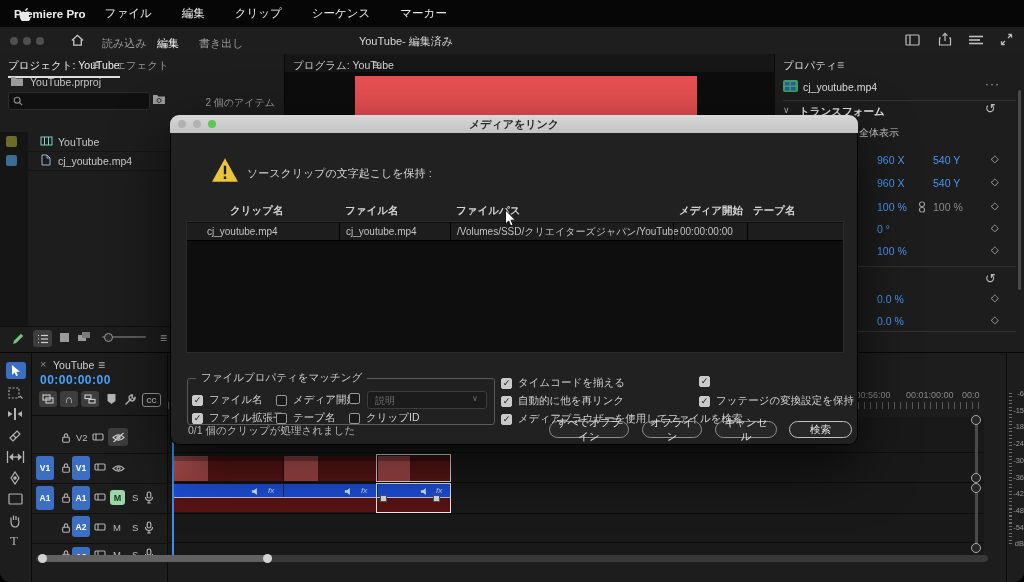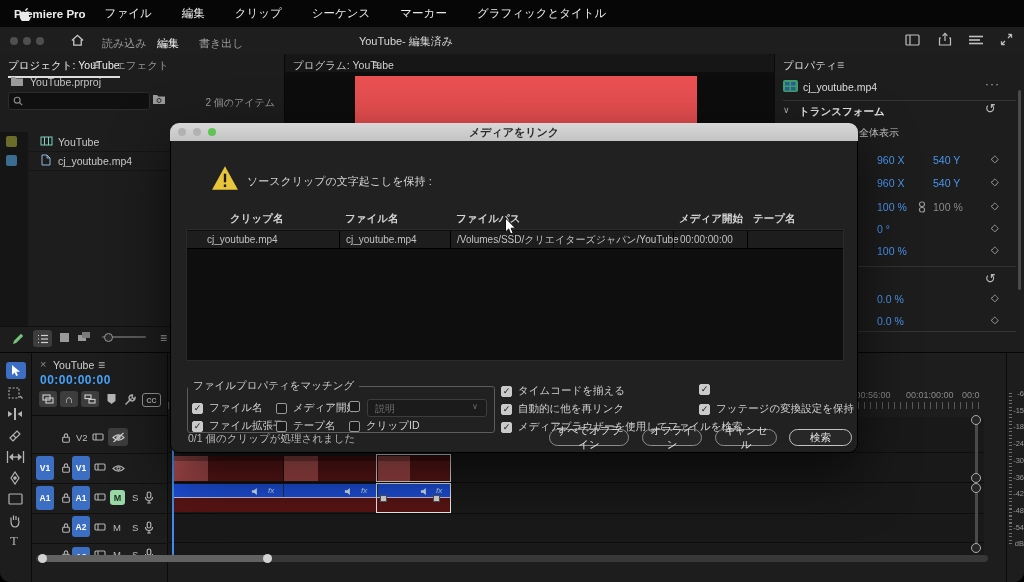--- a/index.html
+++ b/index.html
@@ -20,21 +20,21 @@
   .wstab.active{color:#f0f0f0;border-bottom:2px solid #e8e8e8;}
   
   .panel{background:#1d1d1d;}
   .phead{color:#d8d8d8;font-size:10.5px;}
   .dim{color:#9a9a9a;}
   .bluev{color:#4a96f0;font-size:10.5px;}
   .grayv{color:#8a8a8a;font-size:10.5px;}
   .diamond{color:#b0b0b0;font-size:10px;line-height:1;}
   .reset{color:#b8b8b8;font-size:13px;line-height:1;}
   
-  .dialog{left:170px;top:123px;width:688px;height:330px;z-index:50;border-radius:9px;
+  .dialog{left:170px;top:115px;width:688px;height:330px;z-index:50;border-radius:9px;
           box-shadow:0 22px 55px rgba(0,0,0,.65);}
   .dlg-title{left:0;top:0;width:688px;height:18px;border-radius:9px 9px 0 0;
              background:linear-gradient(#d8d8d8,#c3c3c3);display:flex;align-items:center;}
   .dlg-title .ttl{position:absolute;left:0;width:100%;text-align:center;color:#2a2a2a;font-weight:bold;font-size:11px;}
   .dlg-body{left:0;top:18px;width:686px;height:311px;background:#212121;border:1px solid #000;border-top:none;border-radius:0 0 9px 9px;}
   .cb{width:11px;height:11px;border:1px solid #999;border-radius:2px;background:#191919;
       display:inline-flex;align-items:center;justify-content:center;box-sizing:border-box;flex:none;}
   .cb.on{background:#cacaca;border-color:#cacaca;}
   .cb i{font-style:normal;color:#161616;font-size:9px;font-weight:bold;line-height:1;}
   .cbl{font-size:10.5px;color:#d2d2d2;margin-left:6px;}
@@ -67,21 +67,20 @@
       <svg width="13" height="14" viewBox="0 0 14 15">
           <path fill="#e8e8e8" d="M11.6 8.9c0-1.8 1.5-2.7 1.55-2.75-.85-1.25-2.17-1.42-2.64-1.44-1.12-.11-2.19.66-2.76.66-.57 0-1.45-.64-2.39-.62-1.23.02-2.36.71-2.99 1.81-1.28 2.22-.33 5.5.92 7.3.61.88 1.33 1.87 2.28 1.83.92-.04 1.27-.59 2.38-.59 1.11 0 1.42.59 2.39.57.99-.02 1.62-.9 2.22-1.78.7-1.02.99-2 1-2.05-.02-.01-1.92-.74-1.96-2.94zM9.8 3.3c.5-.61.84-1.45.75-2.3-.72.03-1.6.48-2.12 1.09-.47.54-.88 1.4-.77 2.23.8.06 1.63-.41 2.14-1.02z"></path>
         </svg>
     </span>
     <span class="appname" style="">Premiere Pro</span>
     <span class="mitem">ファイル</span>
     <span class="mitem">編集</span>
     <span class="mitem">クリップ</span>
     <span class="mitem">シーケンス</span>
     <span class="mitem">マーカー</span>
-    <span class="mitem">グラフィックとタイトル</span>
   </div>
 
   <div class="a titlebar">
     <span class="a dot" style="left:10px;top:10px;"></span>
     <span class="a dot" style="left:23px;top:10px;"></span>
     <span class="a dot" style="left:36px;top:10px;"></span>
     <span class="a" style="left:70px;top:6px;">
       <svg width="15" height="15" viewBox="0 0 16 16" fill="none" stroke="#c8c8c8" stroke-width="1.4">
           <path d="M2 8 8 2.5 14 8"></path>
           <path d="M4 7v6h8V7"></path>
@@ -611,21 +610,21 @@
         </div>
       </div>
 
       <span class="a" style="left:333px;top:76px;z-index:5;">
         <svg width="13" height="19" viewBox="0 0 13 19">
             <path d="M1.5 1v14l3.2-3 2 5 2.4-1-2-4.8h4.4z" fill="#fff" stroke="#111" stroke-width="1"></path>
           </svg>
       </span>
 
       <fieldset class="a" style="left:16px;top:238px;width:306px;height:52px;border:1px solid #5c5c5c;border-radius:3px;margin:0;padding:0;background:transparent;">
-        <legend style="padding:0 5px;font-size:10.5px;color:#cecece;">ファイルプロパティをマッチング</legend>
+        <legend style="margin-left:8px;padding:0 5px;font-size:10.5px;color:#cecece;">ファイルプロパティをマッチング</legend>
       </fieldset>
       <span class="a optrow" style="left:21px;top:260px;">
         <span class="cb on">
             <i>✓</i>
           </span>
           <span class="cbl">ファイル名</span>
       </span>
       <span class="a optrow" style="left:105px;top:260px;">
         <span class="cb"></span>
           <span class="cbl">メディア開始</span>

